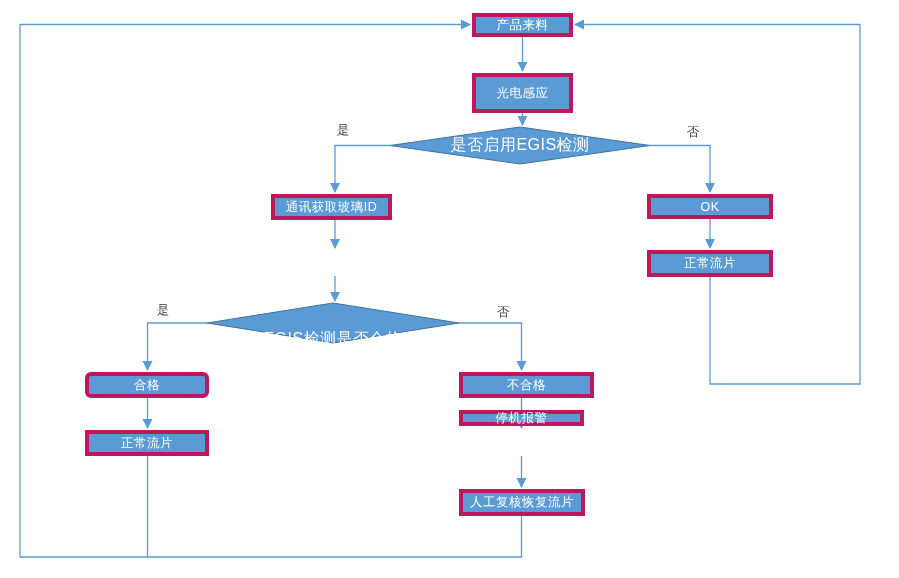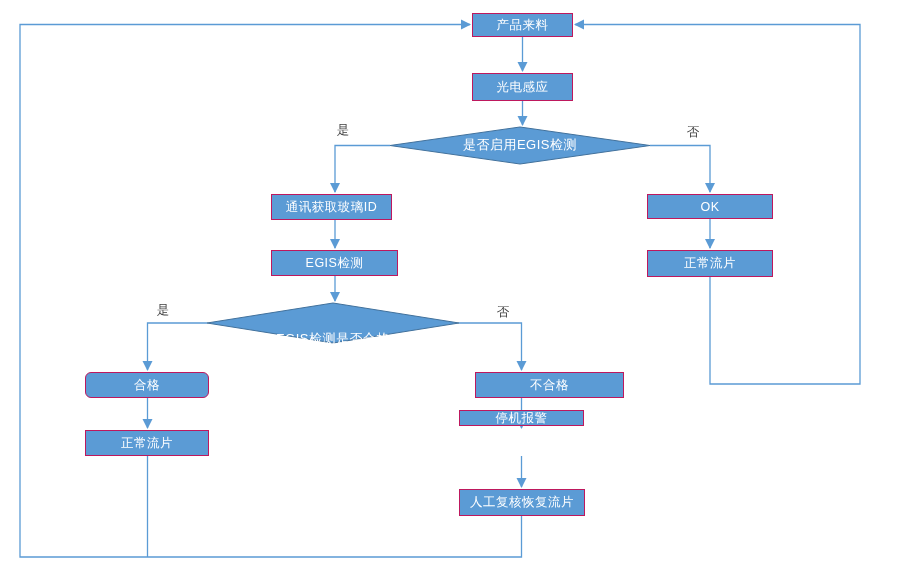--- a/index.html
+++ b/index.html
@@ -19,58 +19,58 @@
     position: absolute;
     left: 0;
     top: 0;
     width: 899px;
     height: 578px;
   }
   .node {
     position: absolute;
     box-sizing: border-box;
     background: #5b9bd5;
-    border: 1px solid #be185d;
+    border: 4px solid #be185d;
     color: #ffffff;
     font-size: 12.5px;
     display: flex;
     align-items: center;
     justify-content: center;
     white-space: nowrap;
     letter-spacing: 0.5px;
   }
   .diamond-label {
     position: absolute;
     color: #ffffff;
-    font-size: 13px;
+    font-size: 16px;
     display: flex;
     align-items: center;
     justify-content: center;
     white-space: nowrap;
     letter-spacing: 0.5px;
     background: transparent;
   }
   .edge-label {
     position: absolute;
     color: #404040;
     font-size: 12.5px;
     display: flex;
     align-items: center;
     justify-content: center;
     white-space: nowrap;
     background: transparent;
   }
   
   .n-start        { left: 472px; top: 13px;  width: 101px; height: 24px; }
-  .n-photo        { left: 472px; top: 73px;  width: 101px; height: 28px; }
+  .n-photo        { left: 472px; top: 73px;  width: 101px; height: 40px; }
   .n-comm         { left: 271px; top: 194px; width: 121px; height: 26px; }
   .n-egis         { left: 271px; top: 250px; width: 127px; height: 26px; }
   .n-qualified    { left: 85px;  top: 372px; width: 124px; height: 26px; border-radius: 6px; }
   .n-normal-left  { left: 85px;  top: 430px; width: 124px; height: 26px; }
-  .n-unqualified  { left: 459px; top: 372px; width: 149px; height: 26px; margin-left: 16px; }
+  .n-unqualified  { left: 459px; top: 372px; width: 135px; height: 26px; }
   .n-alarm        { left: 459px; top: 410px; width: 125px; height: 16px; }
   .n-manual       { left: 459px; top: 489px; width: 126px; height: 27px; }
   .n-ok           { left: 647px; top: 194px; width: 126px; height: 25px; }
   .n-normal-right { left: 647px; top: 250px; width: 126px; height: 27px; }
   .d1-label { left: 400px; top: 134px; width: 240px; height: 22px; }
   .d2-label { left: 213px; top: 328px; width: 240px; height: 22px; }
   .el-enable-yes { left: 328px; top: 122px; width: 30px; height: 16px; }
   .el-enable-no  { left: 678px; top: 124px; width: 30px; height: 16px; }
   .el-pass-yes   { left: 148px; top: 302px; width: 30px; height: 16px; }
   .el-pass-no    { left: 488px; top: 304px; width: 30px; height: 16px; }
@@ -105,21 +105,20 @@
     <path d="M147.5,456 L147.5,557" fill="none" stroke="#5b9bd5" stroke-width="1.3"></path>
     <path d="M521.5,516 L521.5,557 L20,557 L20,24.5 L470,24.5" fill="none" stroke="#5b9bd5" stroke-width="1.3" marker-end="url(#arrow)"></path>
 
     <polygon points="520,127 650,145.5 520,164 390,145.5" fill="#5b9bd5" stroke="#41719c" stroke-width="1"></polygon>
     <polygon points="333,303 459,323 333,343 207,323" fill="#5b9bd5" stroke="#41719c" stroke-width="1"></polygon>
   </svg>
 
   <div class="node n-start">产品来料</div>
   <div class="node n-photo">光电感应</div>
   <div class="node n-comm">通讯获取玻璃ID</div>
-  <div class="node n-egis">EGIS检测</div>
   <div class="node n-qualified">合格</div>
   <div class="node n-normal-left">正常流片</div>
   <div class="node n-unqualified">不合格</div>
   <div class="node n-alarm">停机报警</div>
   <div class="node n-manual">人工复核恢复流片</div>
   <div class="node n-ok">OK</div>
   <div class="node n-normal-right">正常流片</div>
 
   <div class="diamond-label d1-label">是否启用EGIS检测</div>
   <div class="diamond-label d2-label">EGIS检测是否合格</div>

